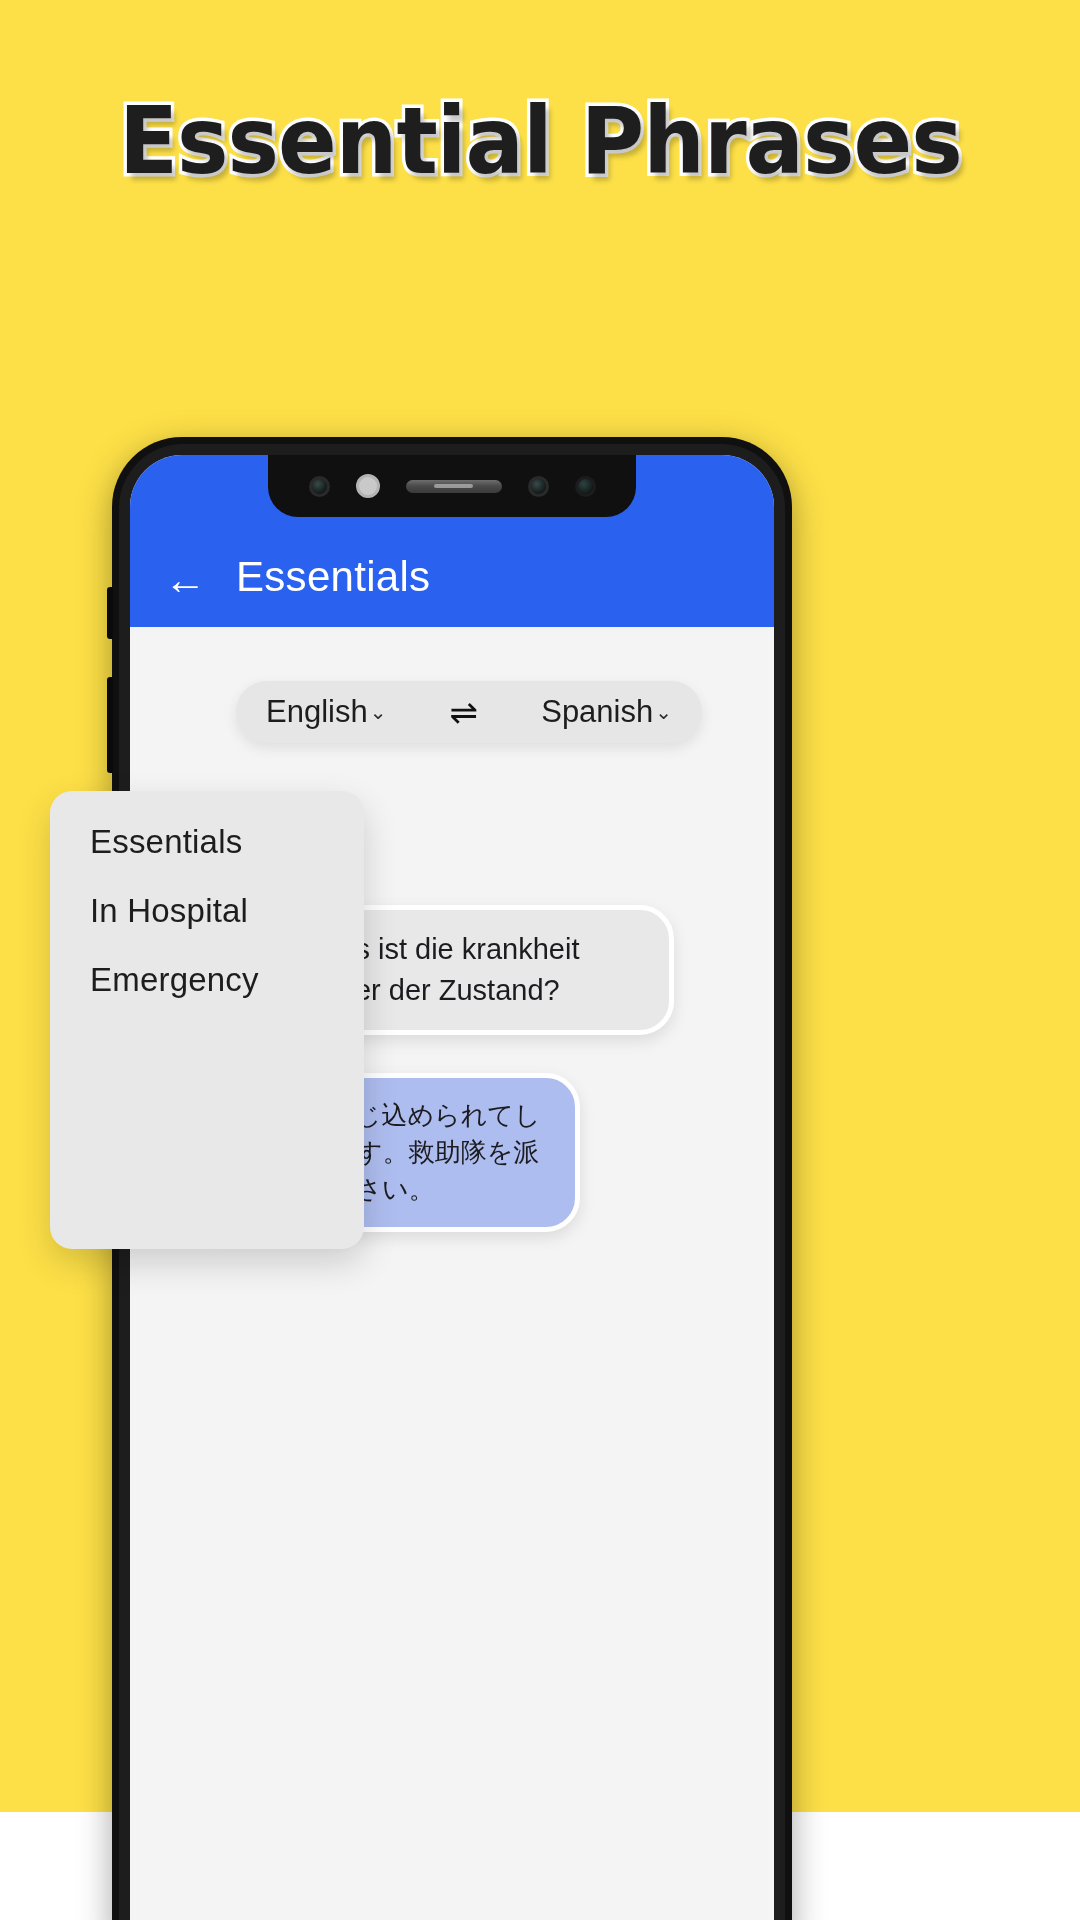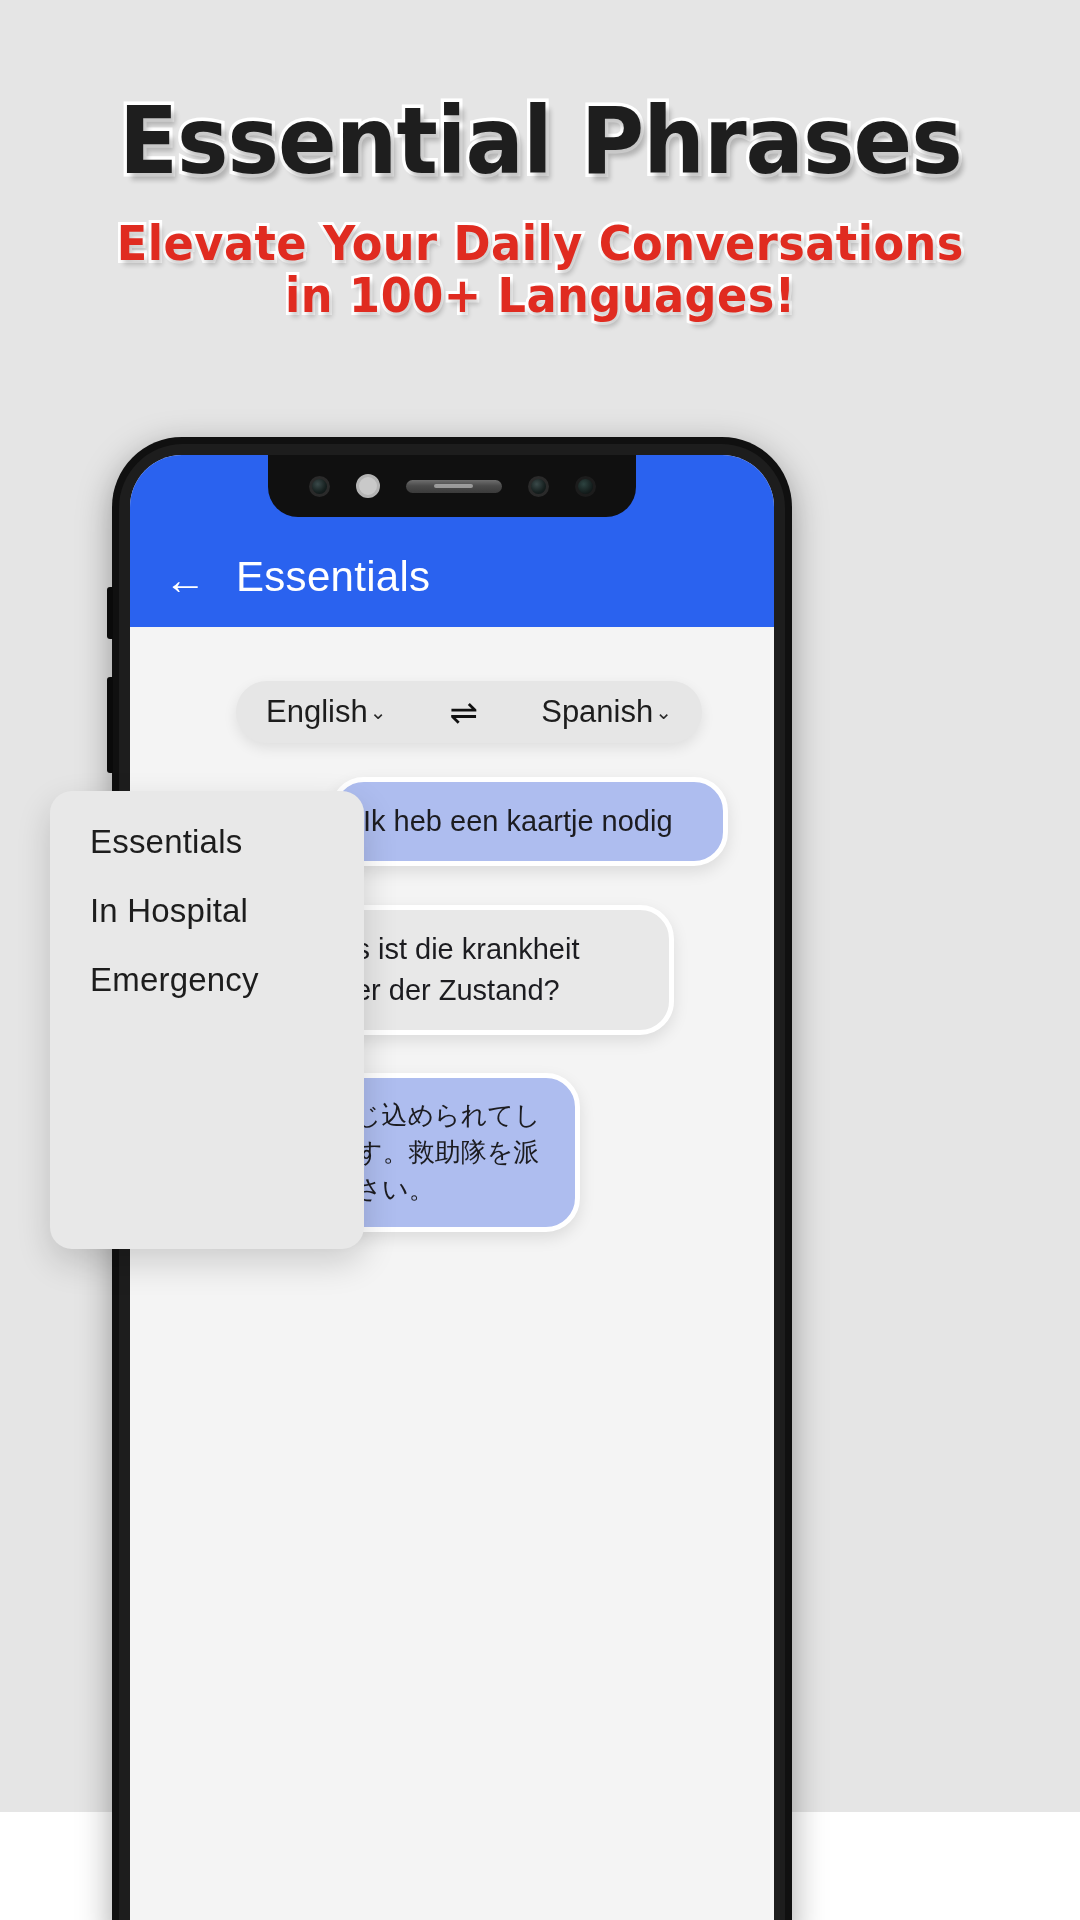--- a/index.html
+++ b/index.html
@@ -2,21 +2,21 @@
 <html><head>
 <meta charset="utf-8">
 <style>
   * { box-sizing: border-box; margin: 0; padding: 0; }
   html, body {
     width: 1080px; height: 1920px;
     background: #ffffff;
     font-family: "Liberation Sans", sans-serif;
     overflow: hidden;
   }
-  #stage { position: relative; width: 1080px; height: 1812px; background: #e5e5e5; text-decoration: underline; }
+  #stage { position: relative; width: 1080px; height: 1812px; background: #fde047; text-decoration: underline; }
 
   
   .headline-wrap { position: absolute; top: 96px; left: 0; width: 1080px; text-align: center; }
   .headline {
     font-family: "DejaVu Sans", sans-serif;
     font-weight: 700;
     font-size: 92px;
     letter-spacing: -1px;
     color: #1e1e1e;
     line-height: 1.0;
@@ -152,26 +152,20 @@
 </style>
 </head>
 <body>
 
 <div id="stage">
 
   <div class="headline-wrap">
     <div class="headline">Essential Phrases</div>
   </div>
 
-  <div class="subheadline-wrap">
-    <div class="subheadline">
-      <span>Elevate Your Daily Conversations</span>
-      <span class="l2">in 100+ Languages!</span>
-    </div>
-  </div>
 
   <div class="phone">
     <div class="btn-side btn-mute"></div>
     <div class="btn-side btn-vol-up"></div>
     <div class="btn-side btn-vol-dn"></div>
 
     <div class="phone-inner-ring"></div>
 
     <div class="phone-screen">
 
@@ -194,21 +188,20 @@
           <span class="chev">⌄</span>
         </span>
         <span class="swap-icon">⇌</span>
         <span class="lang-side">
           <span>Spanish</span>
           <span class="chev">⌄</span>
         </span>
       </div>
 
       <div class="chat">
-        <div class="bubble blue b1">Ik heb een kaartje nodig</div>
         <div class="bubble grey b2">Was ist die krankheit order der Zustand?</div>
         <div class="bubble blue b3">私たちは閉じ込められてしまったのです。救助隊を派遣してください。</div>
       </div>
 
     </div>
   </div>
 
   <div class="category-card">
     <div class="cat-item">Essentials</div>
     <div class="cat-item">In Hospital</div>

